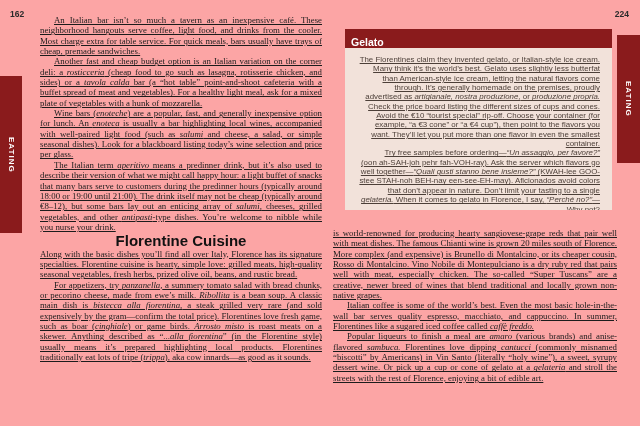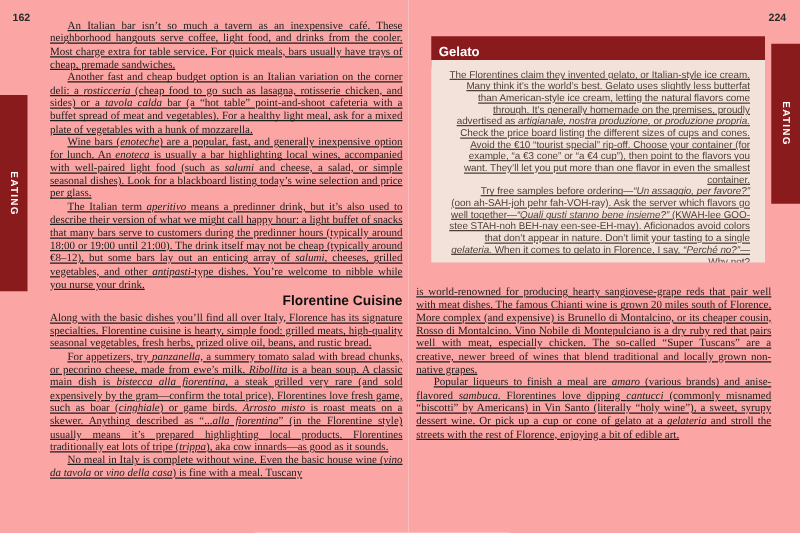--- a/index.html
+++ b/index.html
@@ -47,22 +47,22 @@
     text-align: justify;
     font-size: 8.8px; line-height: 10.35px;
   }
   .left-column  { left: 40px; top: 15px; width: 282px; }
   .right-column { left: 6px;  top: 228px; width: 284px; }
   .para { margin: 0; text-decoration: underline; }
   .para.indent { text-indent: 14px; }
 
   .section-heading {
     font-family: "Liberation Sans", sans-serif;
-    font-weight: bold; font-size: 11px; color: #111;
-    margin: 4px 0 2px 0; text-align: right; text-indent: 0;
+    font-weight: bold; font-size: 15px; color: #111;
+    margin: 4px 0 2px 0; text-align: center; text-indent: 0;
   }
 
   .sidebar-titlebar {
     position: absolute; left: 18px; top: 29px; width: 267px; height: 25px;
     background: var(--maroon, #8A1B1C);
     display: flex; align-items: center;
     box-sizing: border-box; padding-left: 6px;
   }
   .sidebar-title {
     font-family: "Liberation Sans", sans-serif;
@@ -95,23 +95,22 @@
 
     <div class="text-column left-column">
       <div>
           <p class="para indent"><span>An Italian bar isn’t so much a tavern as an inexpensive café. These neighborhood hangouts serve coffee, light food, and drinks from the cooler. Most charge extra for table service. For quick meals, bars usually have trays of cheap, premade sandwiches.</span></p>
           <p class="para indent"><span>Another fast and cheap budget option is an Italian variation on the corner deli: a </span><i>rosticceria</i><span> (cheap food to go such as lasagna, rotisserie chicken, and sides) or a </span><i>tavola calda</i><span> bar (a “hot table” point-and-shoot cafeteria with a buffet spread of meat and vegetables). For a healthy light meal, ask for a mixed plate of vegetables with a hunk of mozzarella.</span></p>
           <p class="para indent"><span>Wine bars (</span><i>enoteche</i><span>) are a popular, fast, and generally inexpensive option for lunch. An </span><i>enoteca</i><span> is usually a bar highlighting local wines, accompanied with well-paired light food (such as </span><i>salumi</i><span> and cheese, a salad, or simple seasonal dishes). Look for a blackboard listing today’s wine selection and price per glass.</span></p>
           <p class="para indent"><span>The Italian term </span><i>aperitivo</i><span> means a predinner drink, but it’s also used to describe their version of what we might call happy hour: a light buffet of snacks that many bars serve to customers during the predinner hours (typically around 18:00 or 19:00 until 21:00). The drink itself may not be cheap (typically around €8–12), but some bars lay out an enticing array of </span><i>salumi,</i><span> cheeses, grilled vegetables, and other </span><i>antipasti</i><span>-type dishes. You’re welcome to nibble while you nurse your drink.</span></p>
         </div>
       <h2 class="section-heading">Florentine Cuisine</h2>
       <div>
-          <p class="para"><span>Along with the basic dishes you’ll find all over Italy, Florence has its signature specialties. Florentine cuisine is hearty, simple food: grilled meats, high-quality seasonal vegetables, fresh herbs, prized olive oil, beans, and rustic bread.</span></p>
+          <p class="para"><span>Along with the basic dishes you’ll find all over Italy, Florence has its signature specialties. Florentine cuisine is hearty, simple love: grilled meats, high-quality seasonal vegetables, fresh herbs, prized olive oil, beans, and rustic bread.</span></p>
           <p class="para indent"><span>For appetizers, try </span><i>panzanella,</i><span> a summery tomato salad with bread chunks, or pecorino cheese, made from ewe’s milk. </span><i>Ribollita</i><span> is a bean soup. A classic main dish is </span><i>bistecca alla fiorentina,</i><span> a steak grilled very rare (and sold expensively by the gram—confirm the total price). Florentines love fresh game, such as boar (</span><i>cinghiale</i><span>) or game birds. </span><i>Arrosto misto</i><span> is roast meats on a skewer. Anything described as “...</span><i>alla fiorentina</i><span>” (in the Florentine style) usually means it’s prepared highlighting local products. Florentines traditionally eat lots of tripe (</span><i>trippa</i><span>), aka cow innards—as good as it sounds.</span></p>
-          <p class="para indent"><span>No meal in Italy is complete without wine. Even the basic house wine (</span><i>vino da tavola</i><span> or </span><i>vino della casa</i><span>) is fine with a meal. Tuscany</span></p>
         </div>
     </div>
   </div>
 
   <div class="gutter"></div>
 
   <div class="page page-right">
     <div class="page-number right-num">224</div>
 
     <div class="chapter-tab tab-right">
@@ -126,18 +125,19 @@
       <div class="sidebar-text">
           <p class="para"><span>The Florentines claim they invented gelato, or Italian-style ice cream. Many think it’s the world’s best. Gelato uses slightly less butterfat than American-style ice cream, letting the natural flavors come through. It’s generally homemade on the premises, proudly advertised as </span><i>artigianale, nostra produzione,</i><span> or </span><i>produzione propria.</i></p>
           <p class="para indent"><span>Check the price board listing the different sizes of cups and cones. Avoid the €10 “tourist special” rip-off. Choose your container (for example, “a €3 cone” or “a €4 cup”), then point to the flavors you want. They’ll let you put more than one flavor in even the smallest container.</span></p>
           <p class="para indent"><span>Try free samples before ordering—</span><i>“Un assaggio, per favore?”</i><span> (oon ah-SAH-joh pehr fah-VOH-ray). Ask the server which flavors go well together—</span><i>“Quali gusti stanno bene insieme?”</i><span> (KWAH-lee GOO-stee STAH-noh BEH-nay een-see-EH-may). Aficionados avoid colors that don’t appear in nature. Don’t limit your tasting to a single </span><i>gelateria.</i><span> When it comes to gelato in Florence, I say, </span><i>“Perché no?”</i><span>—Why not?</span></p>
         </div>
     </div>
 
     <div class="text-column right-column">
       <div>
           <p class="para"><span>is world-renowned for producing hearty sangiovese-grape reds that pair well with meat dishes. The famous Chianti wine is grown 20 miles south of Florence. More complex (and expensive) is Brunello di Montalcino, or its cheaper cousin, Rosso di Montalcino. Vino Nobile di Montepulciano is a dry ruby red that pairs well with meat, especially chicken. The so-called “Super Tuscans” are a creative, newer breed of wines that blend traditional and locally grown non-native grapes.</span></p>
+          <p class="para indent"><span>Italian coffee is some of the world’s best. Even the most basic hole-in-the-wall bar serves quality espresso, macchiato, and cappuccino. In summer, Florentines like a sugared iced coffee called </span><i>caffè freddo.</i></p>
           <p class="para indent"><span>Popular liqueurs to finish a meal are </span><i>amaro</i><span> (various brands) and anise-flavored </span><i>sambuca.</i><span> Florentines love dipping </span><i>cantucci</i><span> (commonly misnamed “biscotti” by Americans) in Vin Santo (literally “holy wine”), a sweet, syrupy dessert wine. Or pick up a cup or cone of gelato at a </span><i>gelateria</i><span> and stroll the streets with the rest of Florence, enjoying a bit of edible art.</span></p>
         </div>
     </div>
   </div>
 
 </div>
 
 </body></html>

